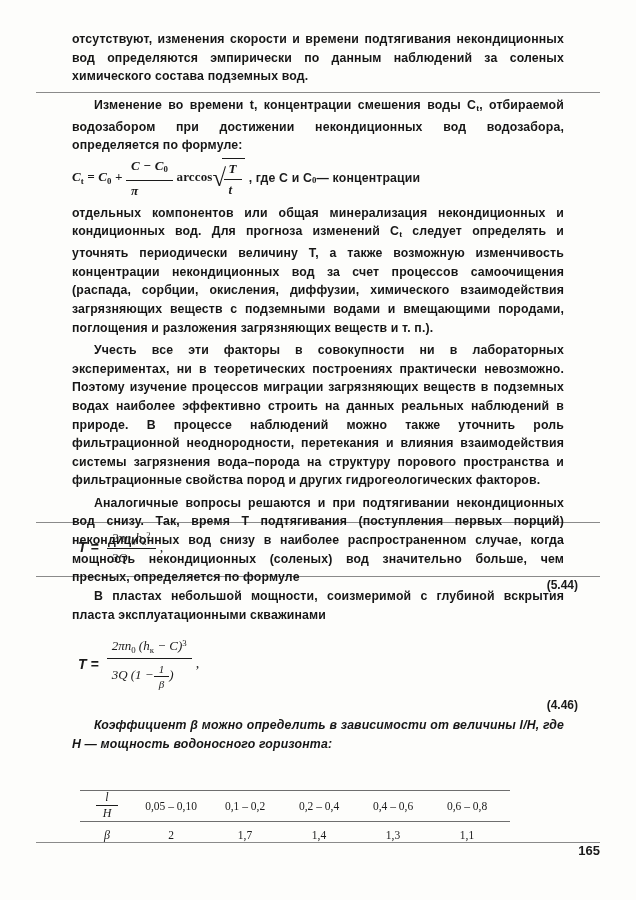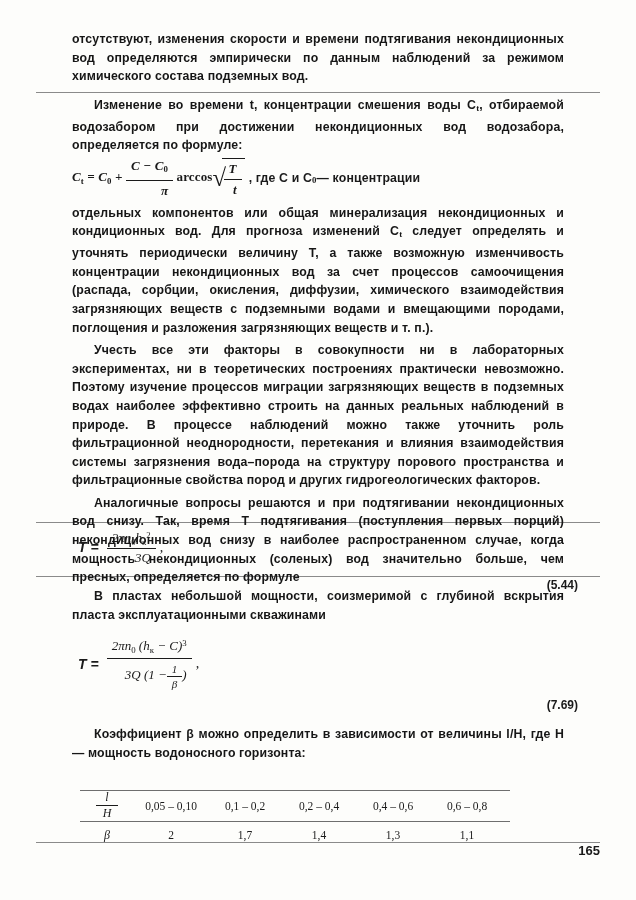--- a/index.html
+++ b/index.html
@@ -58,21 +58,21 @@
     right: 0;
     font-family: "Liberation Sans", sans-serif;
     font-style: normal;
     font-weight: 700;
     font-size: 12px;
     margin-top: 38px;
   }
   .frac {
     display: inline-block;
     vertical-align: middle;
-    text-align: right;
+    text-align: left;
   }
   .frac .num {
     display: block;
     padding: 0 5px 1px 5px;
     border-bottom: 1px solid #1a1a1a;
     white-space: nowrap;
   }
   .frac .den {
     display: block;
     padding: 1px 5px 0 5px;
@@ -178,21 +178,21 @@
 
 <div class="page">
 
   <div class="rule" style="top:92px;"></div>
   <div class="rule" style="top:522px;"></div>
   <div class="rule" style="top:576px;"></div>
   <div class="rule" style="top:842px;"></div>
 
   <div class="content">
 
-    <p class="para">отсутствуют, изменения скорости и времени подтягивания некондиционных вод определяются эмпирически по данным наблюдений за режимом химического состава подземных вод.</p>
+    <p class="para">отсутствуют, изменения скорости и времени подтягивания некондиционных вод определяются эмпирически по данным наблюдений за соленых химического состава подземных вод.</p>
 
     <div style="height:10px"></div>
 
     <p class="para indent"><span>Изменение во времени t, концентрации смешения воды C</span><span class="inline-formula"><span class="sub">t</span></span><span>, отбираемой водозабором при достижении некондиционных вод водозабора, определяется по формуле:</span></p>
 
     <div class="formula-line" style="margin-top:2px;">
       <span class="inline-formula">
         <span>C</span><span class="sub">t</span>
         <span>= C</span><span class="sub">0</span>
         <span>+</span>
@@ -229,25 +229,25 @@
     <p class="para indent" style="margin-top:4px;">В пластах небольшой мощности, соизмеримой с глубиной вскрытия пласта эксплуатационными скважинами</p>
   </div>
 
   <div class="math-block" style="position:absolute; left:78px; top:638px; width:500px;">
     <span style="font-size:14px; font-weight:700; font-family:'Liberation Sans',sans-serif; font-style:italic; vertical-align:middle;">T =</span>
     <span class="frac" style="font-size:13px; margin-left:4px;">
       <span class="num" style="padding-bottom:3px;"><span>2πn</span><span class="sub">0</span> <span>(h</span><span class="sub">к</span><span> − C)</span><span class="sup">3</span></span>
       <span class="den" style="padding-top:4px;"><span>3Q (1 −</span><span class="frac" style="font-size:0.85em; vertical-align:middle;"><span class="num">1</span><span class="den">β</span></span><span>)</span></span>
     </span>
     <span style="font-size:14px;">,</span>
-    <span class="eqno" style="top:22px;">(7.69)</span>
+    <span class="eqno" style="top:22px;">(4.46)</span>
   </div>
 
   <div style="position:absolute; left:72px; top:714px; width:492px;">
-    <p class="para indent" style="margin-top:11px;">Коэффициент β можно определить в зависимости от величины l/H, где H — мощность водоносного горизонта:</p>
+    <p class="para indent" style="margin-top:2px;font-style:italic;">Коэффициент β можно определить в зависимости от величины l/H, где H — мощность водоносного горизонта:</p>
   </div>
 
   <div class="tbl" style="position:absolute; left:80px; top:780px;">
     <div class="hline"></div>
     <div class="tbl-row">
       <span class="lab">
         <span class="fracIH">
           <span class="n">l</span>
           <span class="d">H</span>
         </span>

